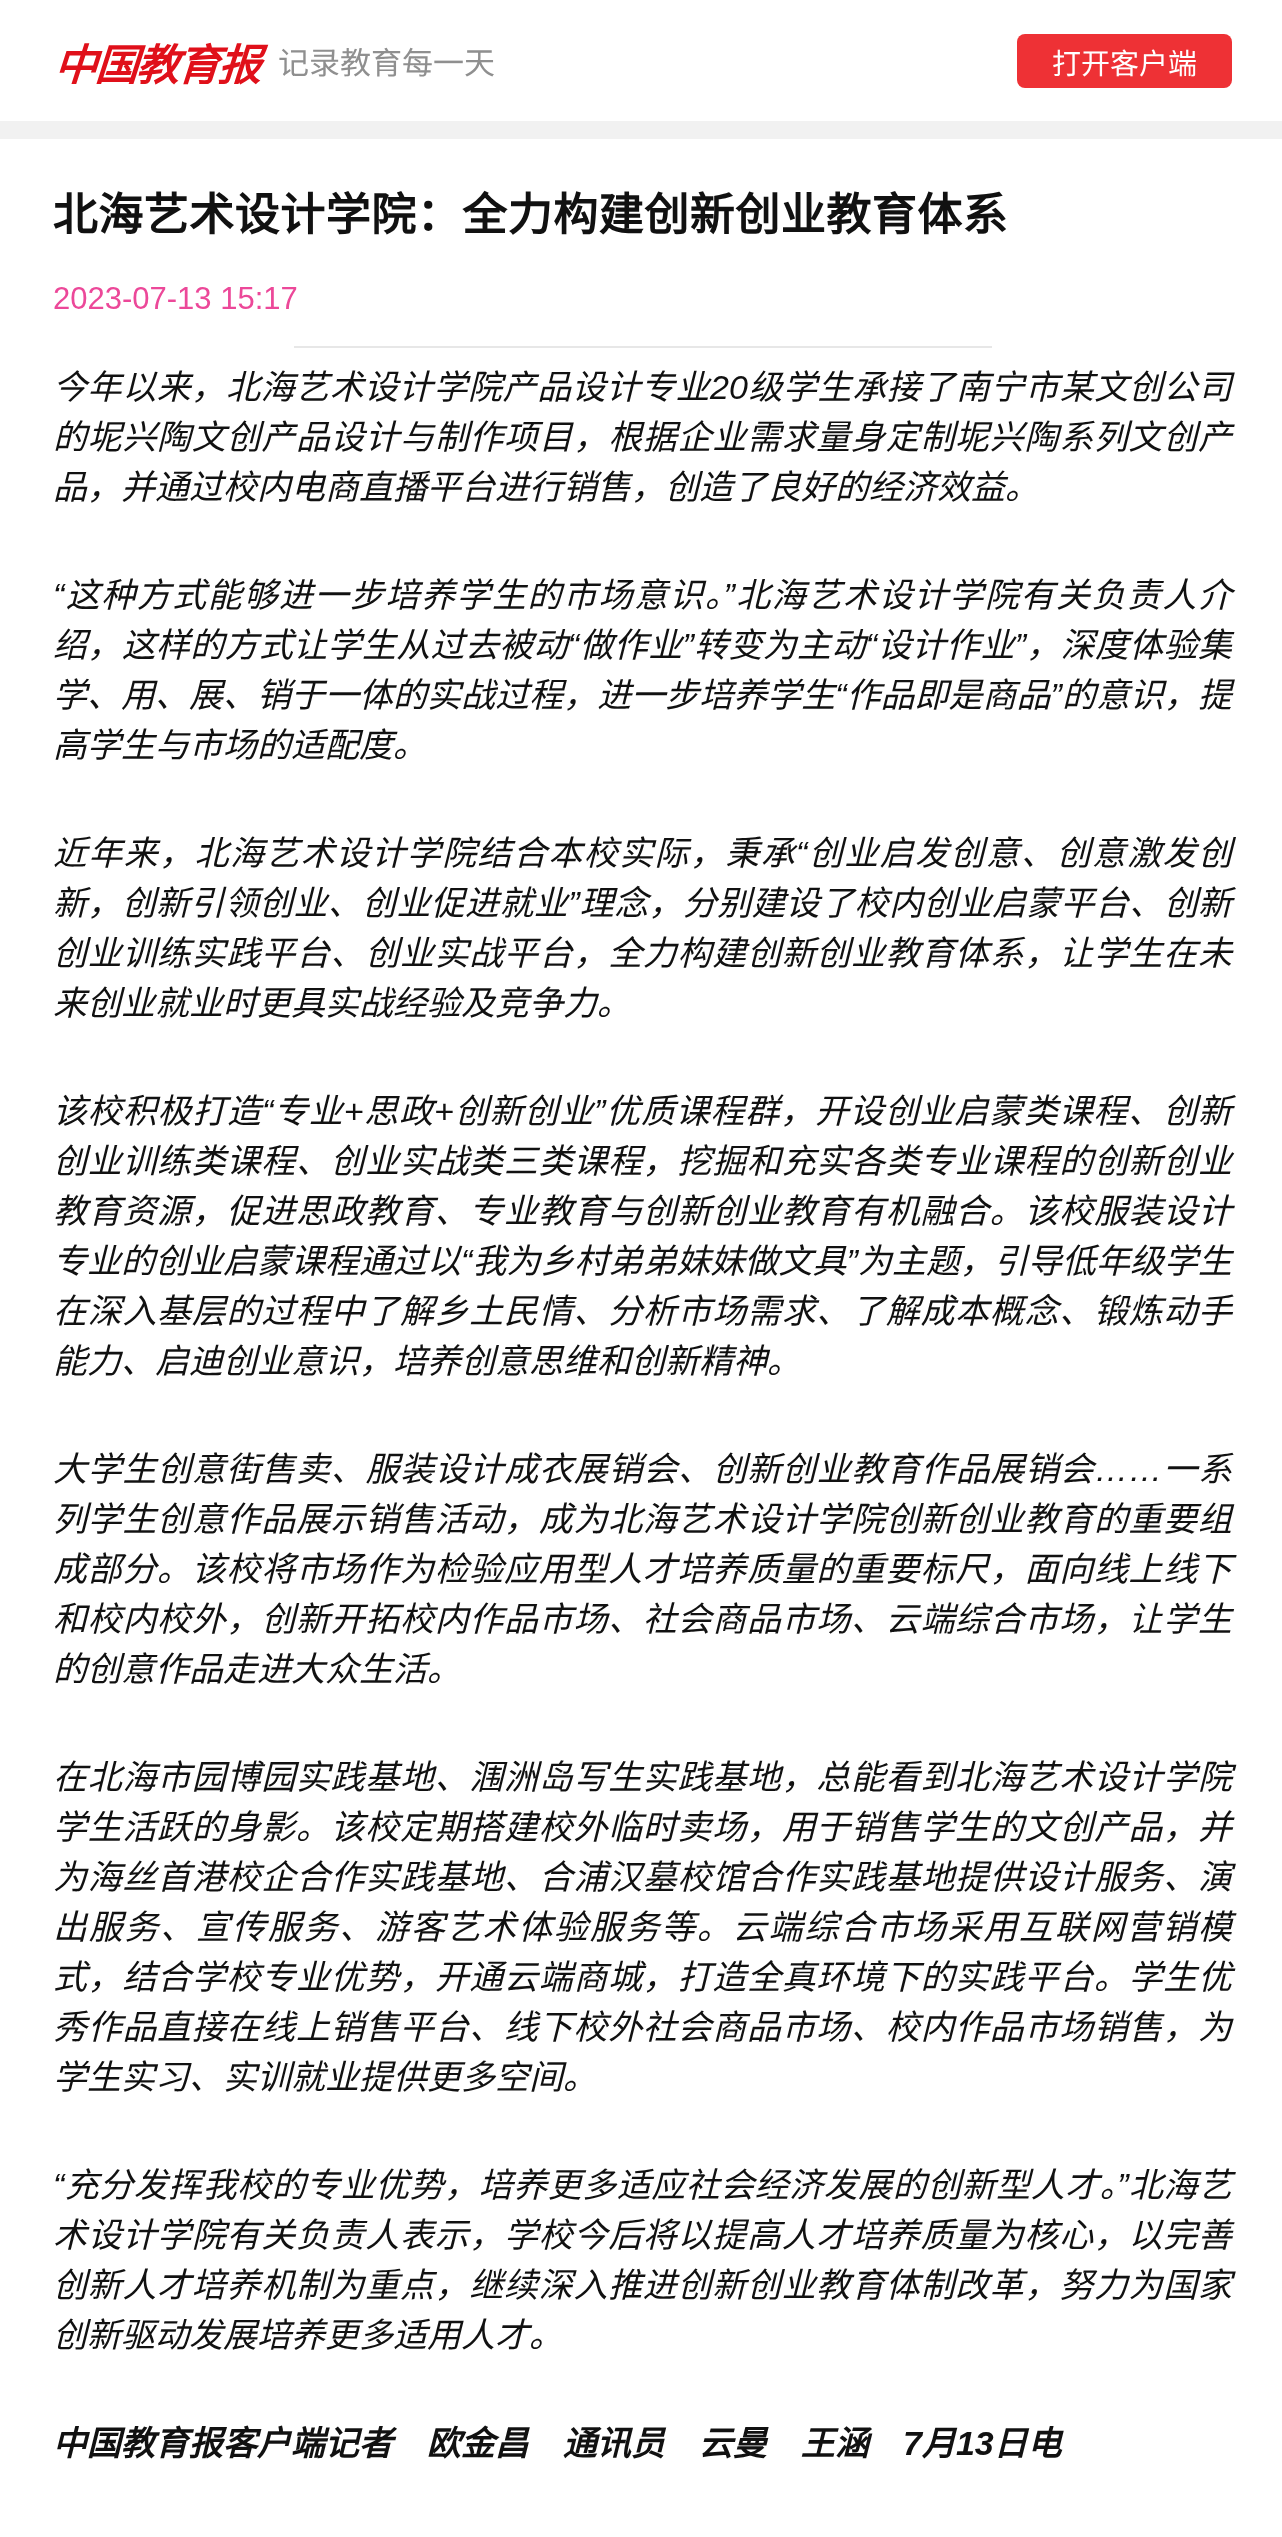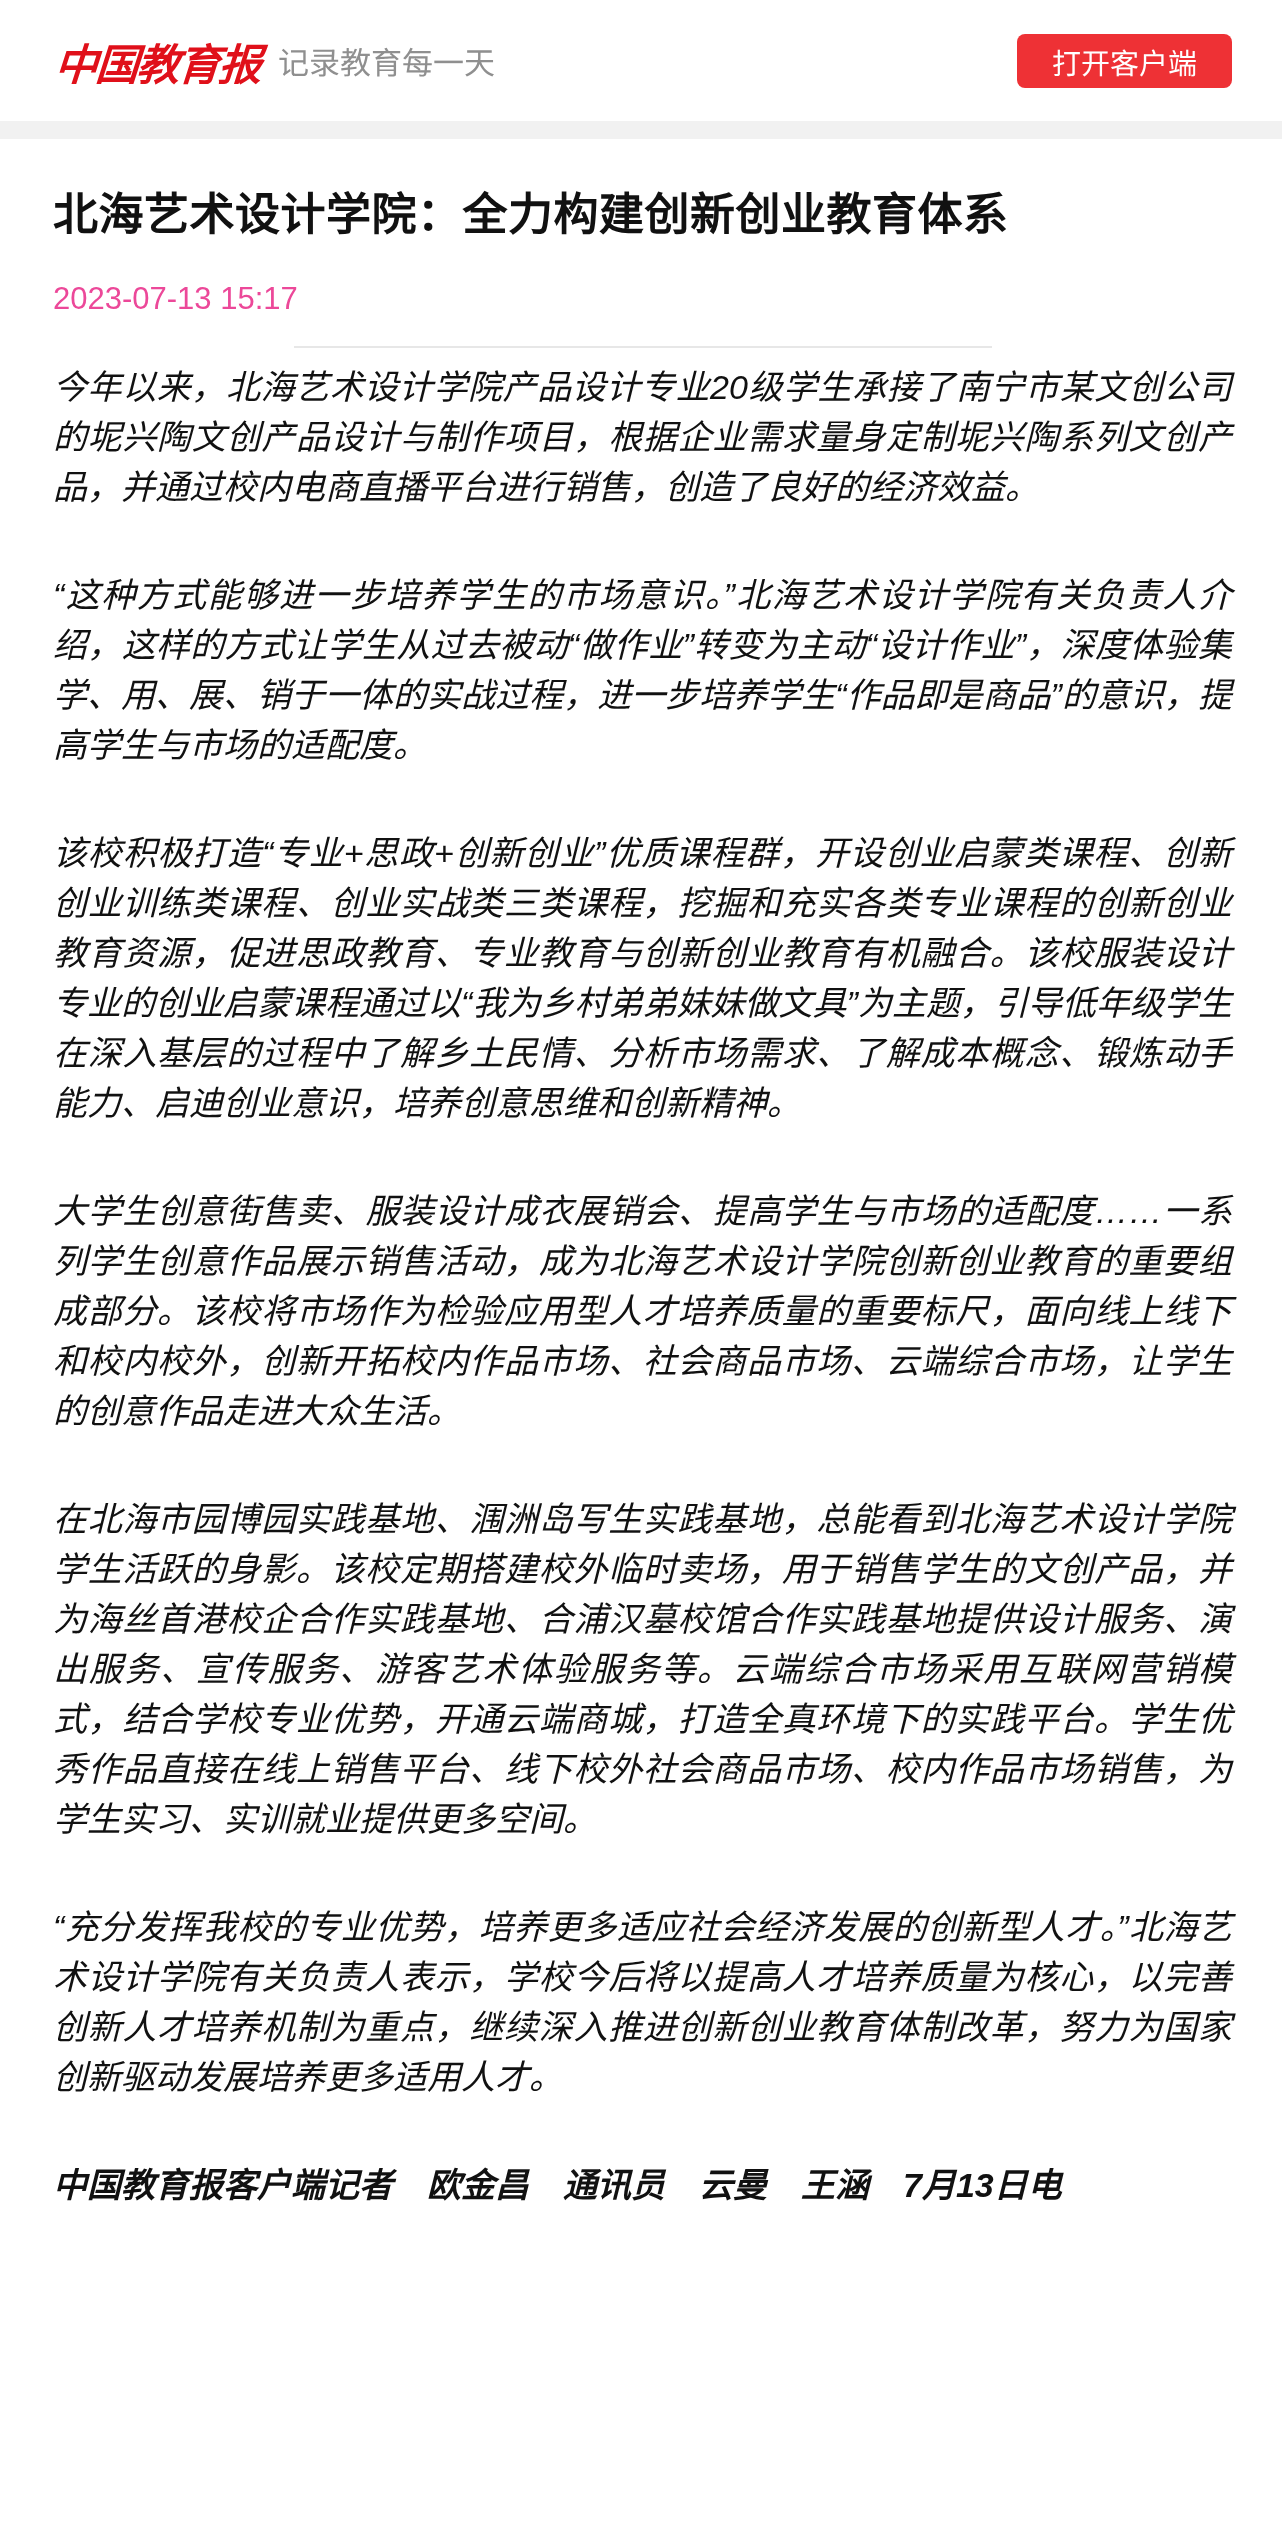--- a/index.html
+++ b/index.html
@@ -135,22 +135,23 @@
 
     <div class="byline-block">
       <div class="pub-date">2023-07-13 15:17</div>
     </div>
 
     <hr class="meta-divider">
 
     <div class="article-body">
       <p>今年以来，北海艺术设计学院产品设计专业20级学生承接了南宁市某文创公司的坭兴陶文创产品设计与制作项目，根据企业需求量身定制坭兴陶系列文创产品，并通过校内电商直播平台进行销售，创造了良好的经济效益。</p>
       <p>“这种方式能够进一步培养学生的市场意识。”北海艺术设计学院有关负责人介绍，这样的方式让学生从过去被动“做作业”转变为主动“设计作业”，深度体验集学、用、展、销于一体的实战过程，进一步培养学生“作品即是商品”的意识，提高学生与市场的适配度。</p>
+      <p>近年来，北海艺术设计学院结合本校实际，秉承“创业启发创意、创意激发创新，创新引领创业、创业促进就业”理念，分别建设了校内创业启蒙平台、创新创业训练实践平台、创业实战平台，全力构建创新创业教育体系，让学生在未来创业就业时更具实战经验及竞争力。</p>
       <p>该校积极打造“专业+思政+创新创业”优质课程群，开设创业启蒙类课程、创新创业训练类课程、创业实战类三类课程，挖掘和充实各类专业课程的创新创业教育资源，促进思政教育、专业教育与创新创业教育有机融合。该校服装设计专业的创业启蒙课程通过以“我为乡村弟弟妹妹做文具”为主题，引导低年级学生在深入基层的过程中了解乡土民情、分析市场需求、了解成本概念、锻炼动手能力、启迪创业意识，培养创意思维和创新精神。</p>
-      <p>大学生创意街售卖、服装设计成衣展销会、提高学生与市场的适配度……一系列学生创意作品展示销售活动，成为北海艺术设计学院创新创业教育的重要组成部分。该校将市场作为检验应用型人才培养质量的重要标尺，面向线上线下和校内校外，创新开拓校内作品市场、社会商品市场、云端综合市场，让学生的创意作品走进大众生活。</p>
+      <p>大学生创意街售卖、服装设计成衣展销会、创新创业教育作品展销会……一系列学生创意作品展示销售活动，成为北海艺术设计学院创新创业教育的重要组成部分。该校将市场作为检验应用型人才培养质量的重要标尺，面向线上线下和校内校外，创新开拓校内作品市场、社会商品市场、云端综合市场，让学生的创意作品走进大众生活。</p>
       <p>在北海市园博园实践基地、涠洲岛写生实践基地，总能看到北海艺术设计学院学生活跃的身影。该校定期搭建校外临时卖场，用于销售学生的文创产品，并为海丝首港校企合作实践基地、合浦汉墓校馆合作实践基地提供设计服务、演出服务、宣传服务、游客艺术体验服务等。云端综合市场采用互联网营销模式，结合学校专业优势，开通云端商城，打造全真环境下的实践平台。学生优秀作品直接在线上销售平台、线下校外社会商品市场、校内作品市场销售，为学生实习、实训就业提供更多空间。</p>
       <p>“充分发挥我校的专业优势，培养更多适应社会经济发展的创新型人才。”北海艺术设计学院有关负责人表示，学校今后将以提高人才培养质量为核心，以完善创新人才培养机制为重点，继续深入推进创新创业教育体制改革，努力为国家创新驱动发展培养更多适用人才。</p>
       <p class="footer-byline">中国教育报客户端记者　欧金昌　通讯员　云曼　王涵　7月13日电</p>
     </div>
   </div>
 
   <div class="spacer"></div>
 
 </div>
 

